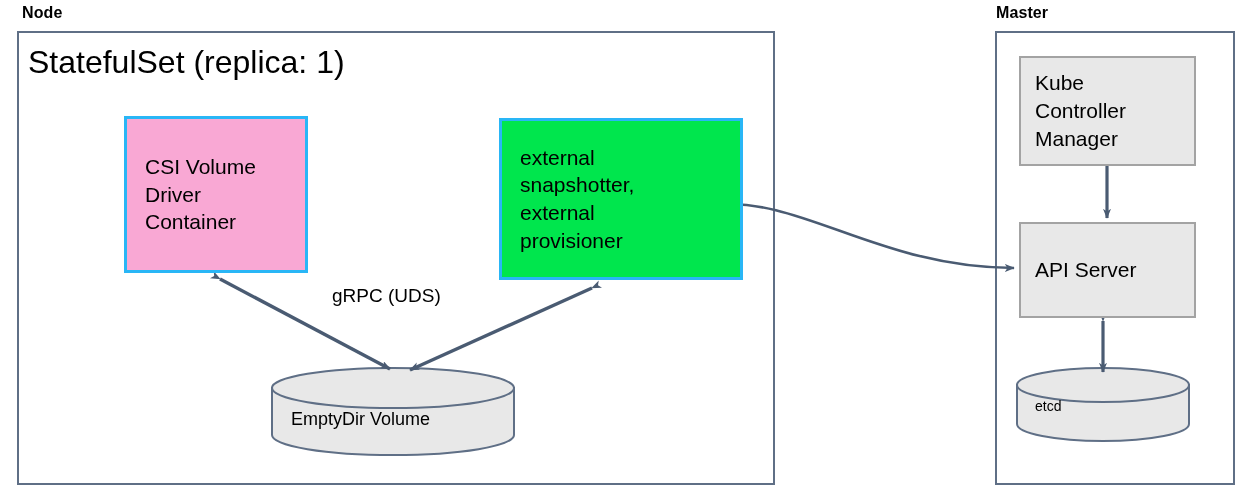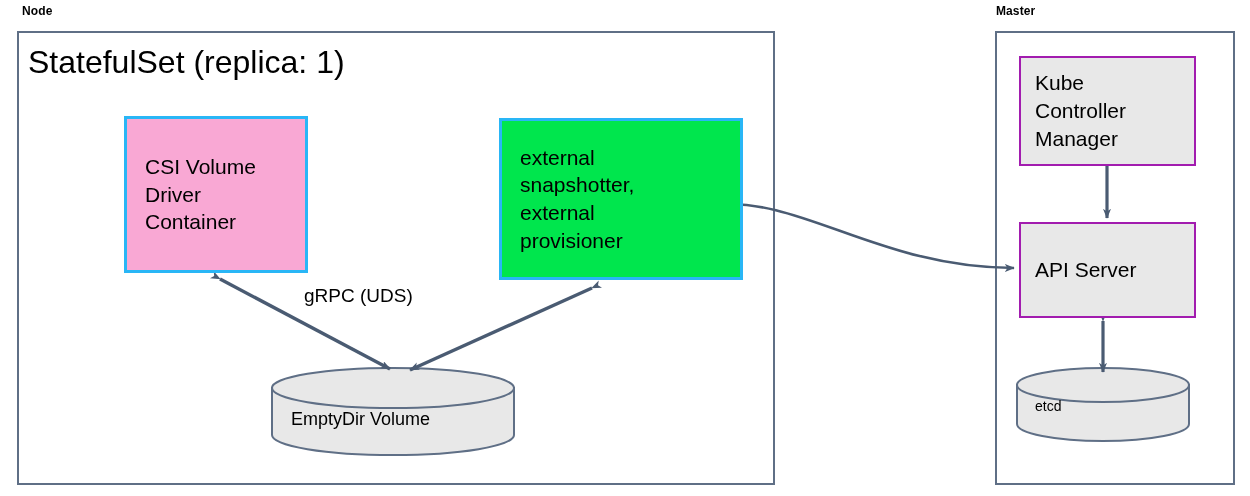--- a/index.html
+++ b/index.html
@@ -20,21 +20,21 @@
   .svg-layer {
     position: absolute;
     left: 0;
     top: 0;
     width: 1250px;
     height: 496px;
     pointer-events: none;
   }
   .group-label {
     position: absolute;
-    font-size: 12px;
+    font-size: 16px;
     font-weight: bold;
     color: #000000;
     letter-spacing: 0.1px;
     white-space: nowrap;
   }
   .group-box {
     position: absolute;
     background: #ffffff;
     border: 2px solid #5f6f86;
     box-sizing: border-box;
@@ -63,21 +63,21 @@
   .box-csi {
     background: #f9a8d4;
     border: 3px solid #29b6f6;
   }
   .box-green {
     background: #00e64d;
     border: 3px solid #29b6f6;
   }
   .box-gray {
     background: #e8e8e8;
-    border: 2px solid #a21caf;
+    border: 2px solid #a3a3a3;
   }
   .box-gray .proc-text { padding-left: 14px; }
   .cyl-label {
     position: absolute;
     font-size: 18px;
     color: #000000;
     white-space: nowrap;
     text-align: left;
   }
   .edge-label {
@@ -147,15 +147,15 @@
 Manager</span>
   </div>
 
   <div class="proc-box box-gray" style="left:1019px; top:222px; width:177px; height:96px;">
     <span class="proc-text">API Server</span>
   </div>
 
   <div class="cyl-label" style="left:291px; top:409px;">EmptyDir Volume</div>
   <div class="cyl-label" style="left:1035px; top:398px; font-size:14px;">etcd</div>
 
-  <div class="edge-label" style="left:304px; top:285px;">gRPC (UDS)</div>
+  <div class="edge-label" style="left:332px; top:285px;">gRPC (UDS)</div>
 
 </div>
 
 </body></html>

